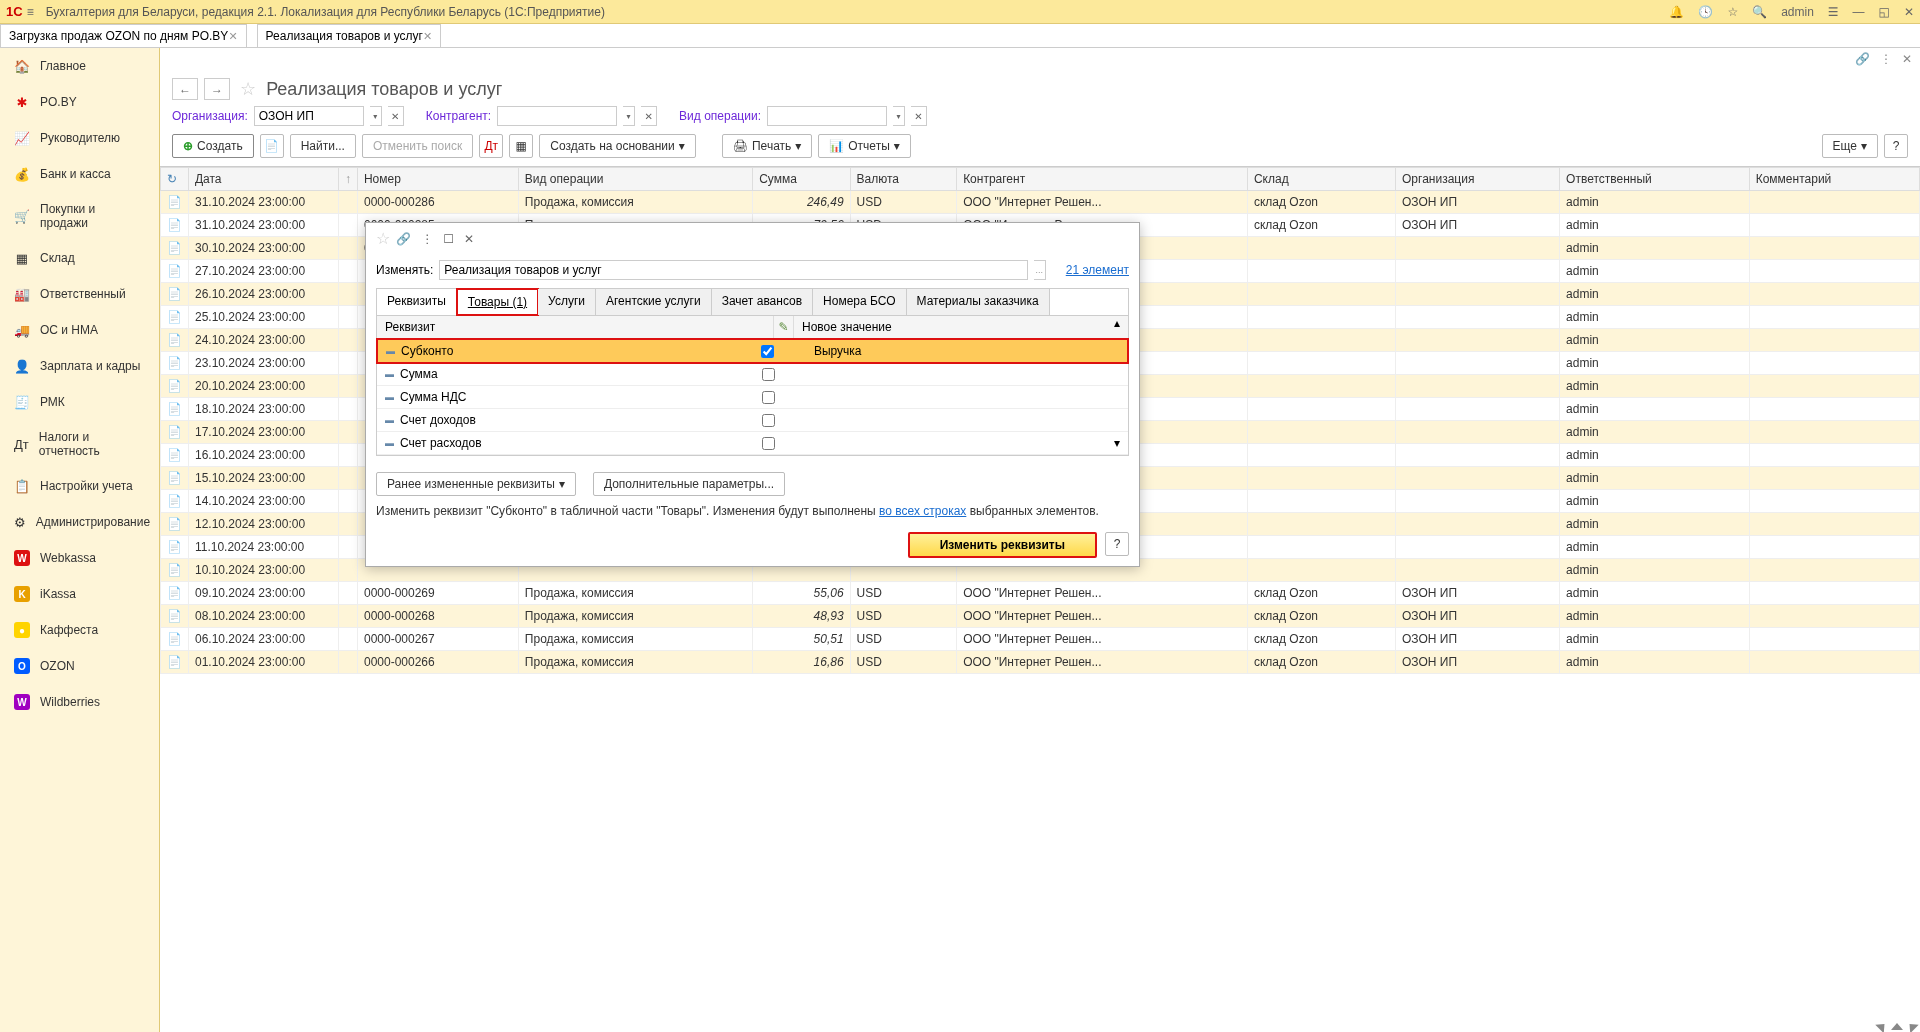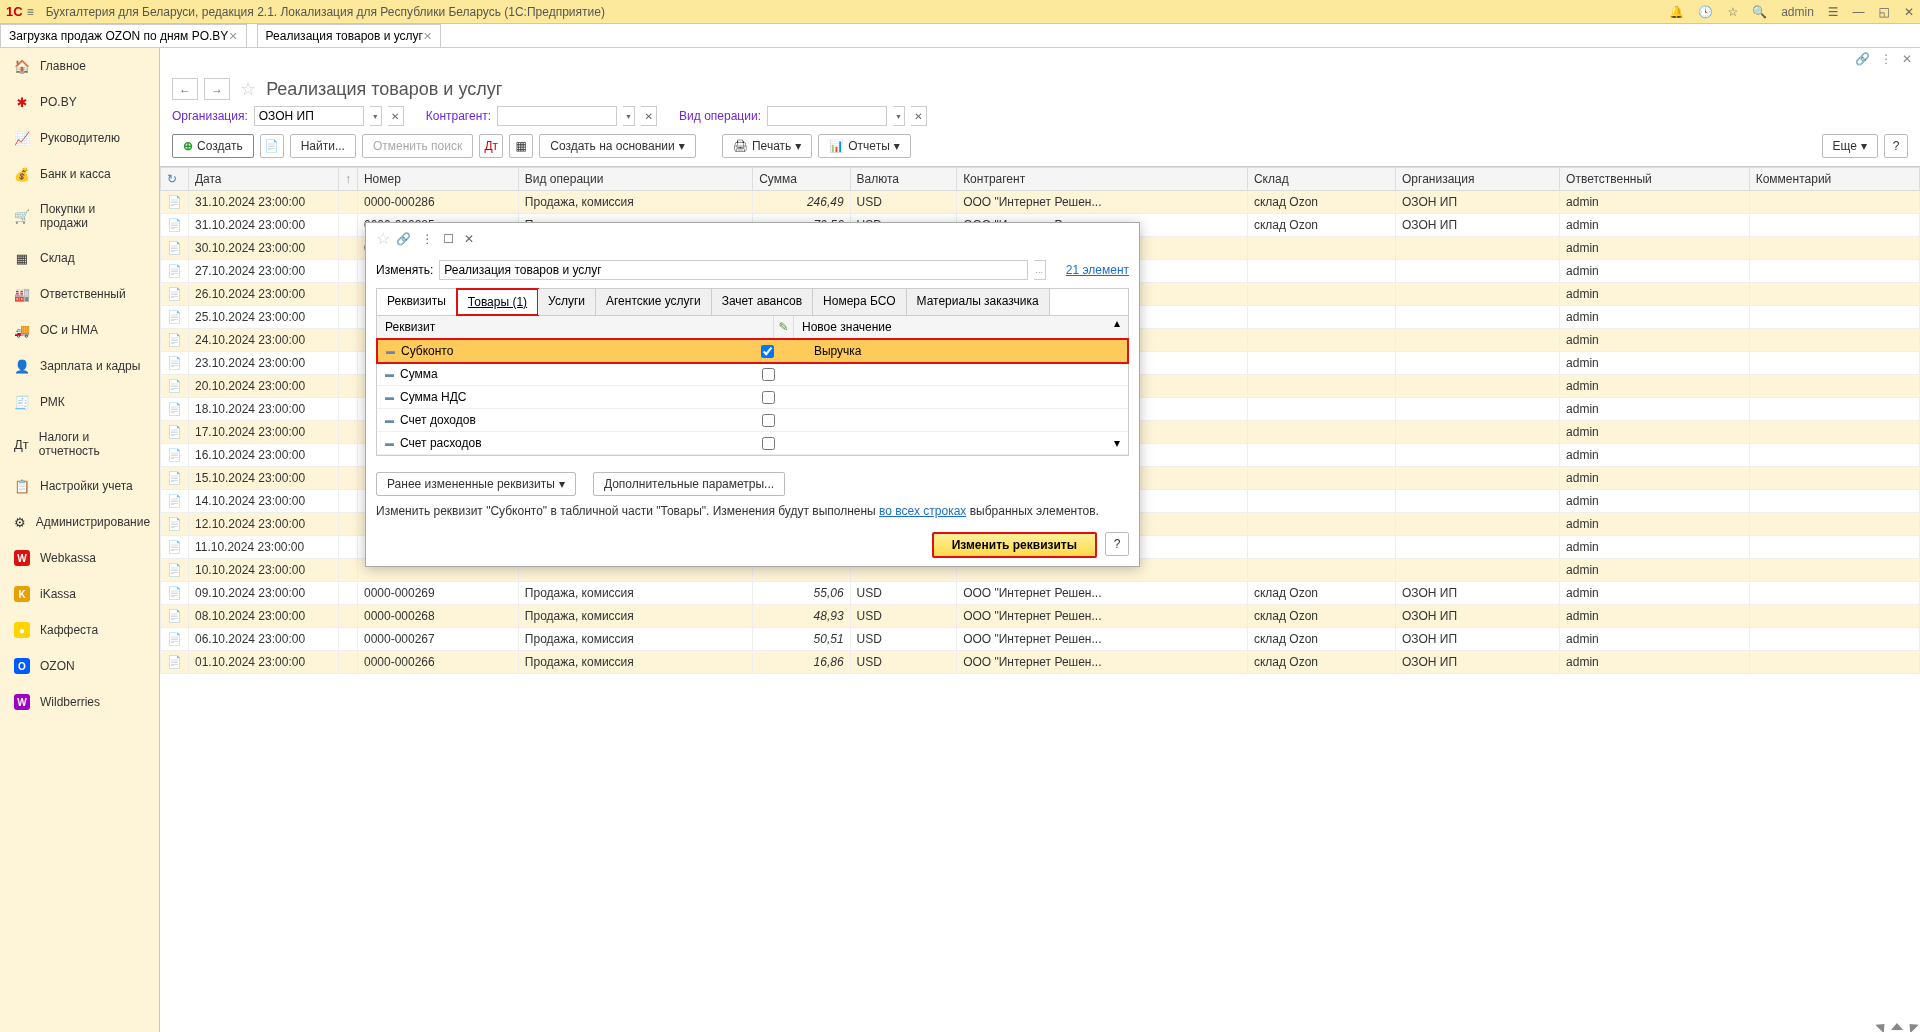--- a/index.html
+++ b/index.html
@@ -83,21 +83,21 @@
 .req-row .col1 { flex: 1; padding: 4px 8px; display: flex; align-items: center; gap: 6px; }
 .req-row .col-chk { width: 20px; display: flex; justify-content: center; }
 .req-row .col2 { flex: 0.8; padding: 4px 8px; margin-left: 28px; }
 .req-row .col-sb { width: 14px; }
 .req-row .io { color: #68a; font-size: 9px; }
 
 .dialog-actions { display: flex; gap: 17px; margin-top: 16px; }
 .dialog-note { margin-top: 8px; color: #333; }
 .dialog-note .link { color: #1a6dd0; text-decoration: underline; cursor: pointer; }
 .dialog-footer { display: flex; justify-content: flex-end; padding: 8px 10px; gap: 8px; }
-.btn-yellow { background: linear-gradient(#fff09a,#ffd94a); border: 2px solid #d11; font-weight: bold; height: 26px; padding: 0 18px; border-radius: 2px; cursor: pointer; }
+.btn-yellow { background: linear-gradient(#fff09a,#ffd94a); border: 2px solid #d11; font-weight: bold; height: 26px; padding: 0 30px; border-radius: 2px; cursor: pointer; }
 
 
 .corner { position: fixed; right: 2px; bottom: 2px; display: flex; gap: 3px; }
 .corner div { width: 0; height: 0; border-left: 6px solid transparent; border-right: 6px solid transparent; border-top: 7px solid #888; transform: rotate(180deg); }
 .corner div:first-child { transform: rotate(225deg); }
 .corner div:last-child { transform: rotate(135deg); }
 
 .tr-icons { display:flex; justify-content:flex-end; gap:10px; padding:4px 8px; color:#888;}
 .tr-icons span{cursor:pointer;}
 </style>

